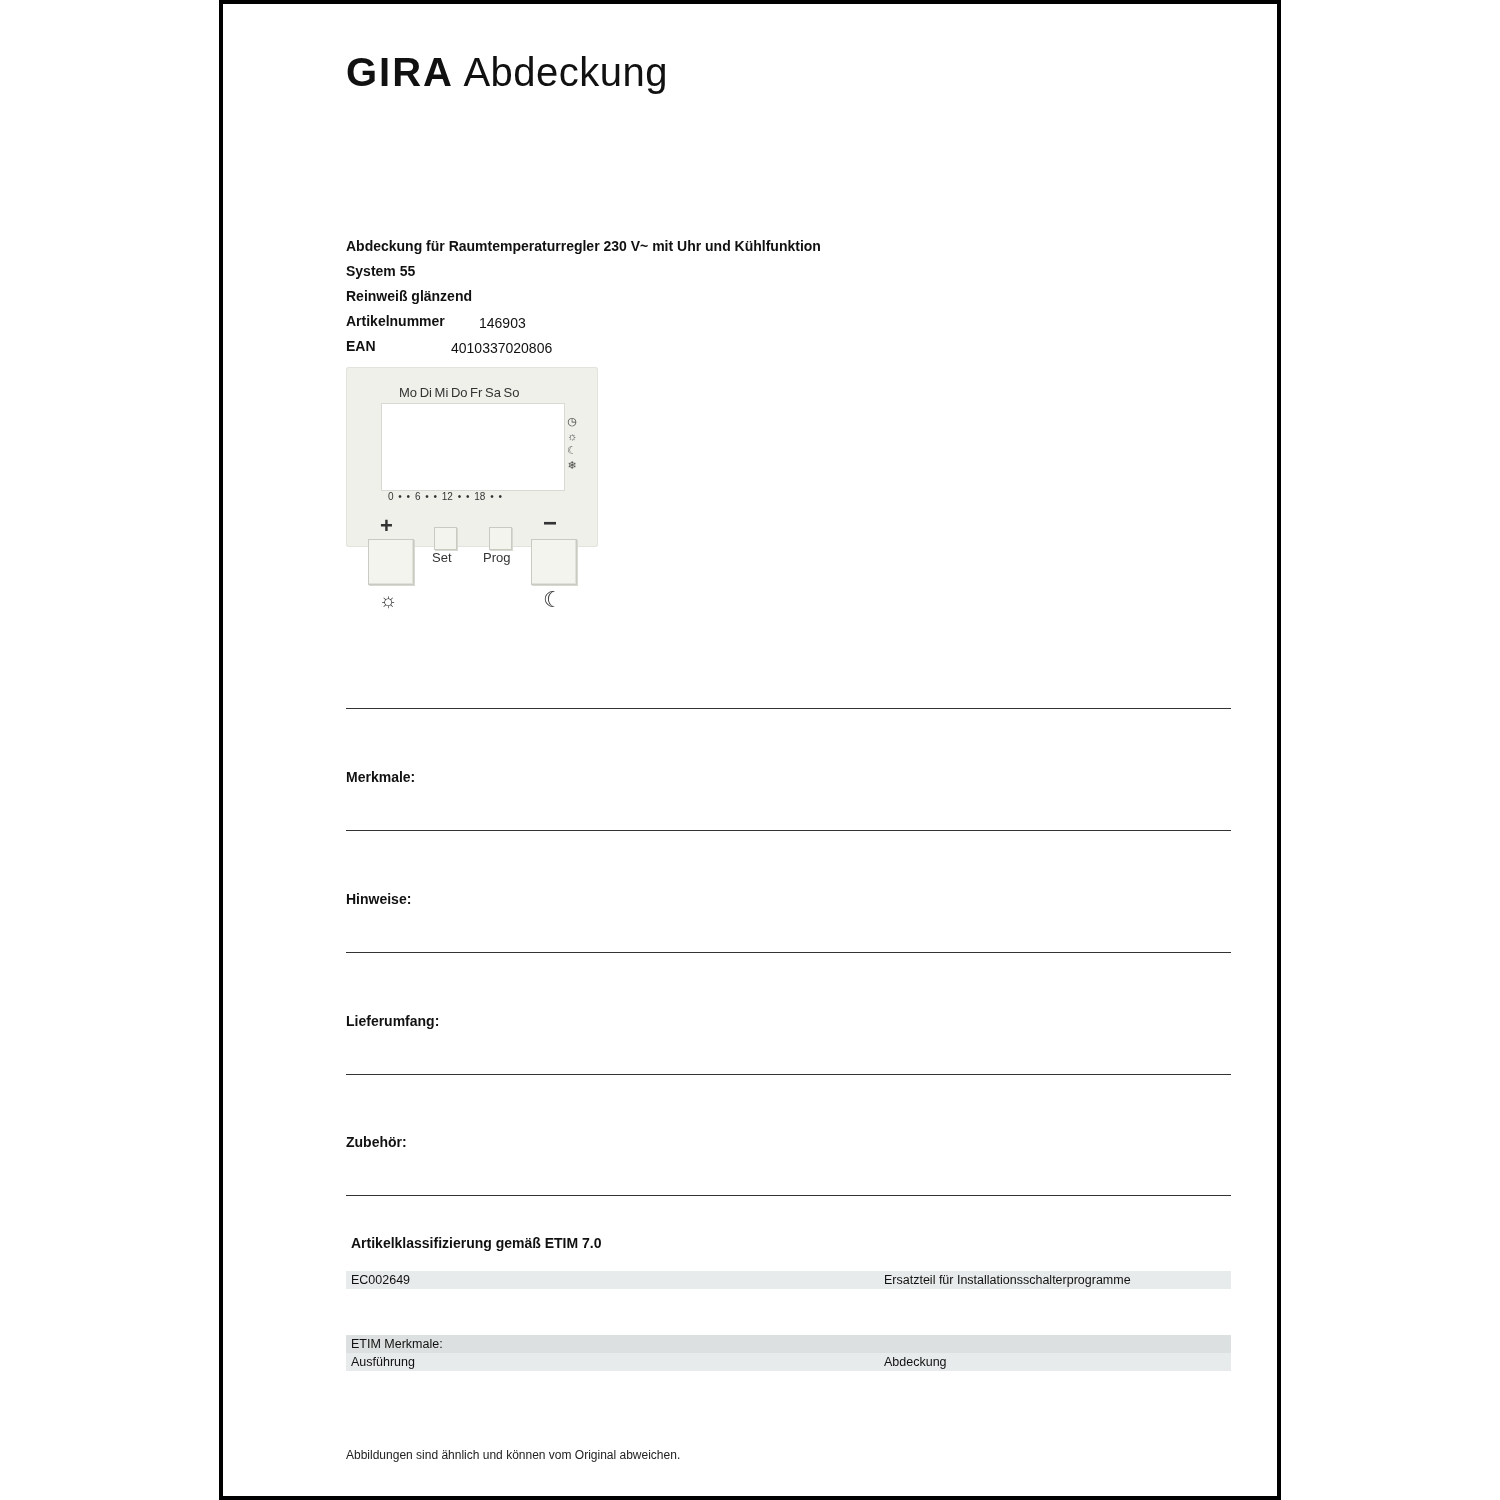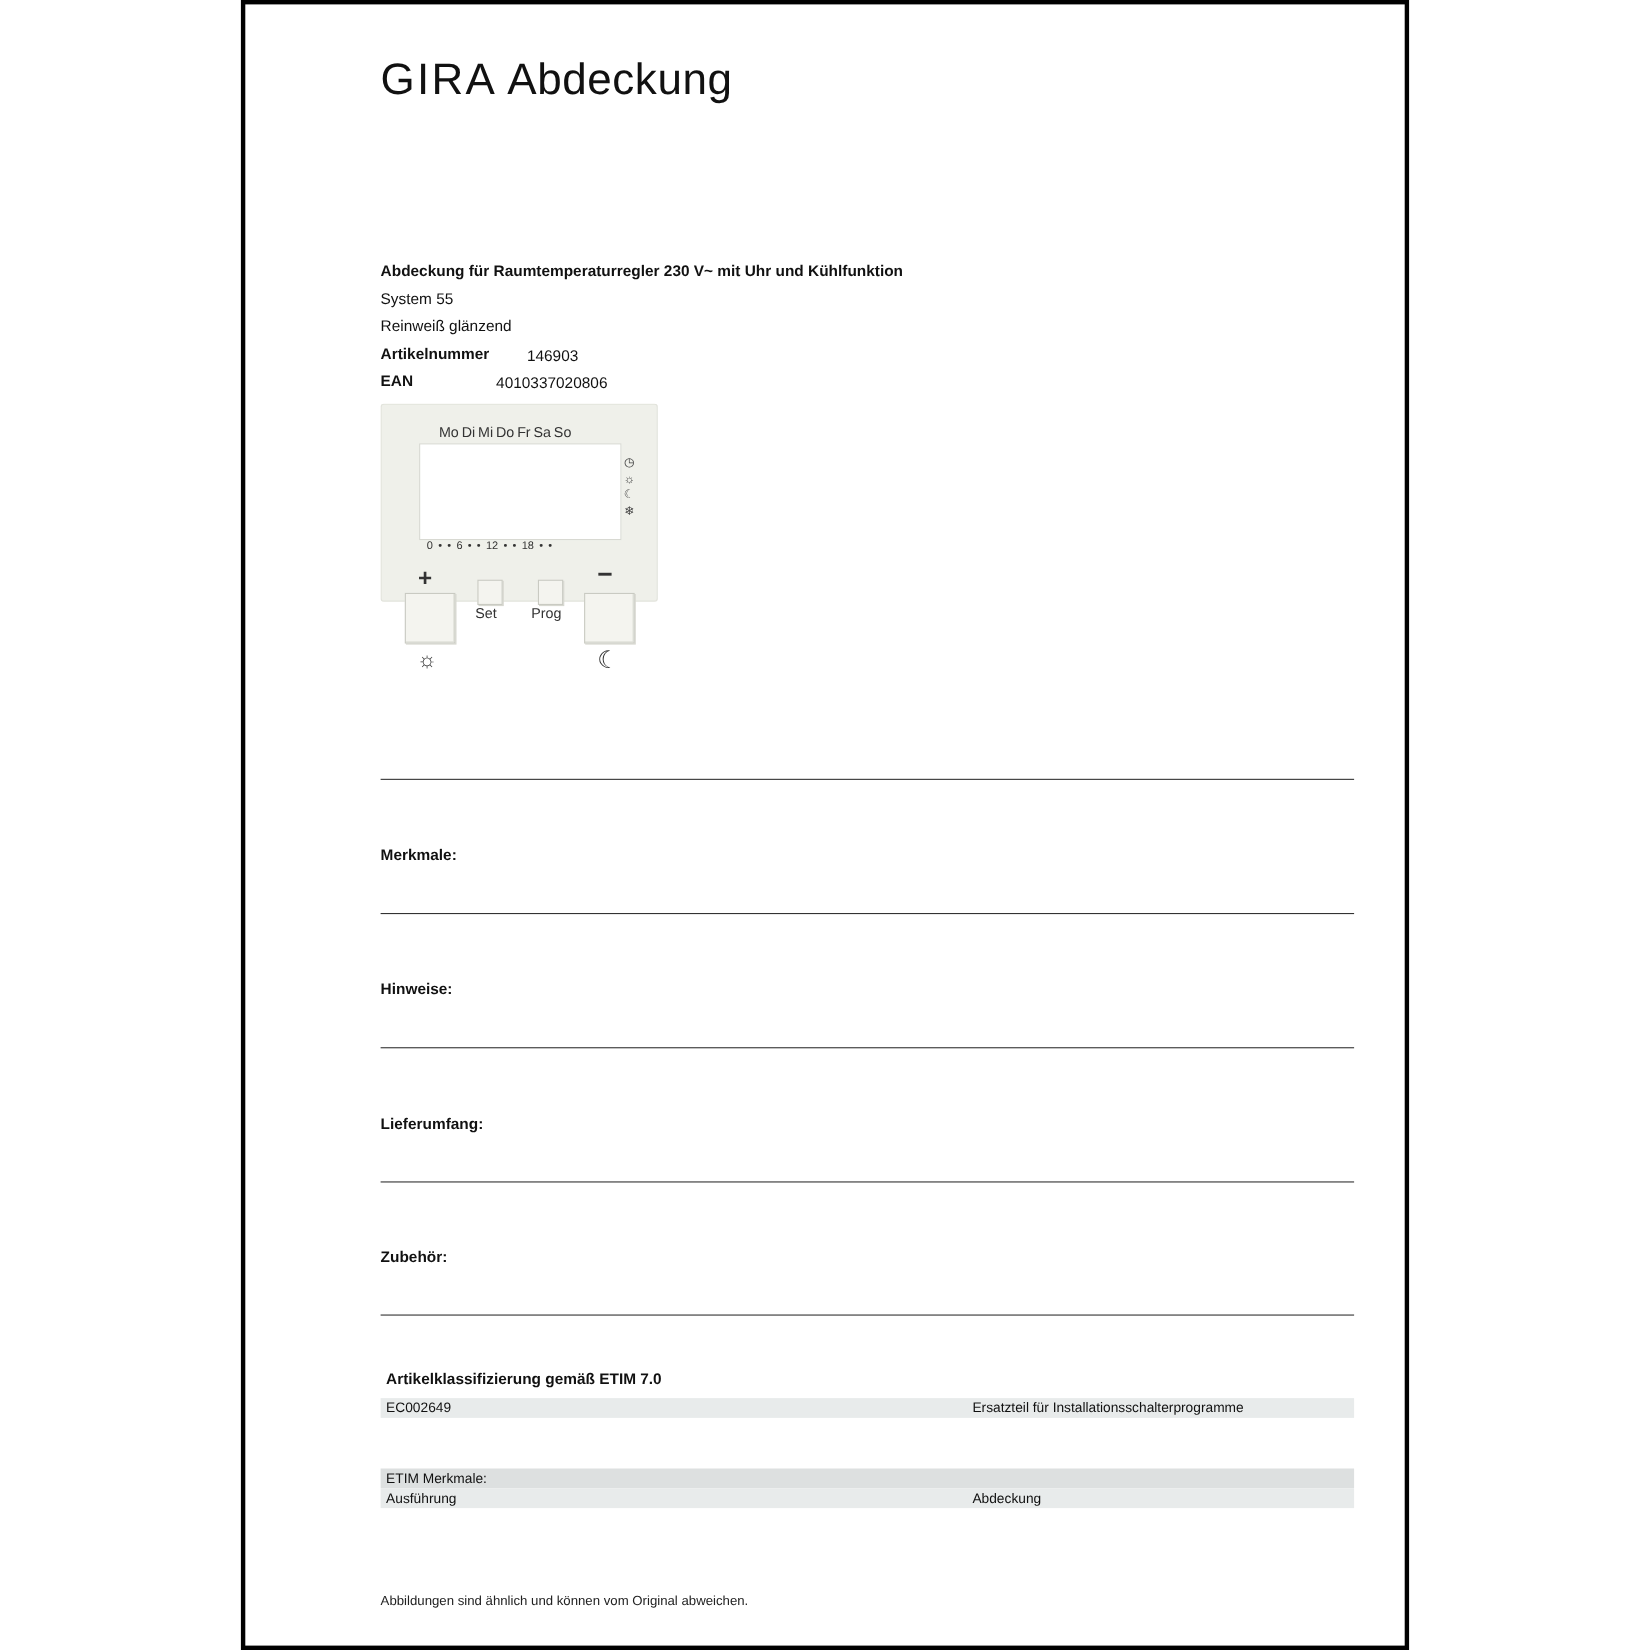--- a/index.html
+++ b/index.html
@@ -1,25 +1,25 @@
 <!DOCTYPE html>
 <html><head>
 <meta charset="utf-8">
 <style>
   html, body { margin:0; padding:0; background:#ffffff; }
   body { width:1500px; height:1500px; position:relative; overflow:hidden; font-family:"Liberation Sans", sans-serif; color:#111; }
   .page { position:absolute; left:219px; top:0; width:1054px; height:1492px; border:4px solid #000; background:#fff; }
   .abs { position:absolute; }
   .brand { left:123px; top:44px; font-size:40px; line-height:48px; white-space:nowrap; letter-spacing:0.5px; }
-  .brand .gira { font-weight:normal; letter-spacing:2px;margin-top:47px; }
+  .brand .gira { font-weight:bold; letter-spacing:2px;margin-top:47px; }
   .brand .sub { font-weight:normal; }
   .copy { left:826px; top:48px; font-size:12.5px; line-height:14.5px; color:#222; }
   .copy .www { margin-top:14px; }
   .title { left:123px; top:234px; font-size:14px; font-weight:bold; }
-  .line { font-size:14px; }
+  .line { font-size:14px;font-weight:bold; }
   .sys { left:123px; top:259px; }
   .color { left:123px; top:284px; }
   .art-label { left:123px; top:309px; font-weight:bold; font-size:14px; }
   .art-val { left:256px; top:311px; font-size:14px; }
   .ean-label { left:123px; top:334px; font-weight:bold; font-size:14px; }
   .ean-val { left:228px; top:336px; font-size:14px; }
 
   .product { left:123px; top:363px; width:252px; height:180px; background:#eff0ea; border-radius:3px; box-shadow: inset 0 0 0 1px #e2e3dc; }
   .days { position:absolute; left:53px; top:18px; font-size:13px; color:#333; word-spacing:-1px; white-space:nowrap; }
   .display { position:absolute; left:35px; top:36px; width:182px; height:86px; background:#ffffff; border:1px solid #d8d9d2; }
@@ -35,21 +35,21 @@
   .lbl-set { left:86px; top:183px; }
   .lbl-prog { left:137px; top:183px; }
   .plus { position:absolute; left:34px; top:146px; font-size:22px; font-weight:bold; color:#333; }
   .minus { position:absolute; left:197px; top:142px; font-size:24px; font-weight:bold; color:#333; }
   .sun { position:absolute; left:33px; top:222px; font-size:20px; color:#333; }
   .moon { position:absolute; left:197px; top:220px; font-size:22px; color:#333; }
 
   .rule { position:absolute; left:123px; width:885px; height:0; border-top:1.5px solid #333; }
   .sec { position:absolute; left:123px; font-size:14px; font-weight:bold;margin-top:24px; }
 
-  .etim-title { left:128px; top:1231px; font-size:14px; font-weight:bold;margin-top:10px; }
+  .etim-title { left:128px; top:1231px; font-size:14px; font-weight:bold; }
   .trow { position:absolute; left:123px; width:885px; height:18px; font-size:12.5px; line-height:18px; }
   .trow.head { background:#dde0e0; }
   .trow.body { background:#e8ebeb; }
   .trow .c1 { position:absolute; left:5px; }
   .trow .c2 { position:absolute; left:538px; }
   .foot { left:123px; top:1444px; font-size:12px; color:#222; }
 </style>
 </head>
 <body>
 

